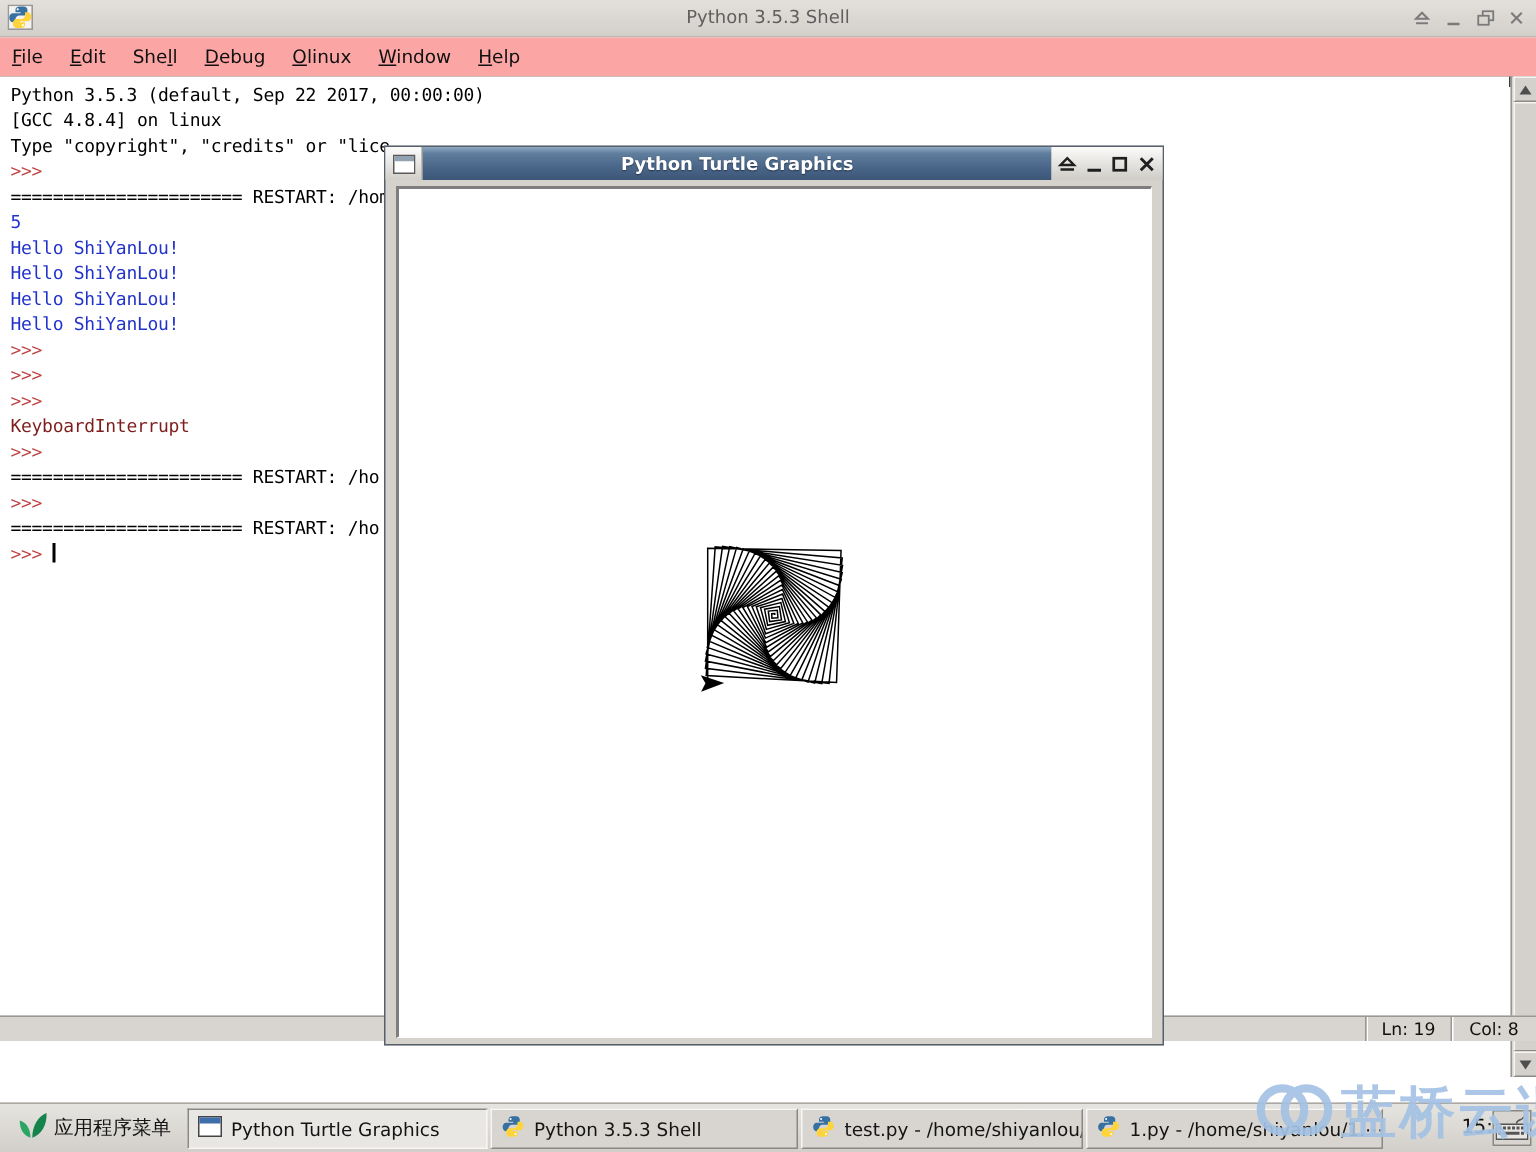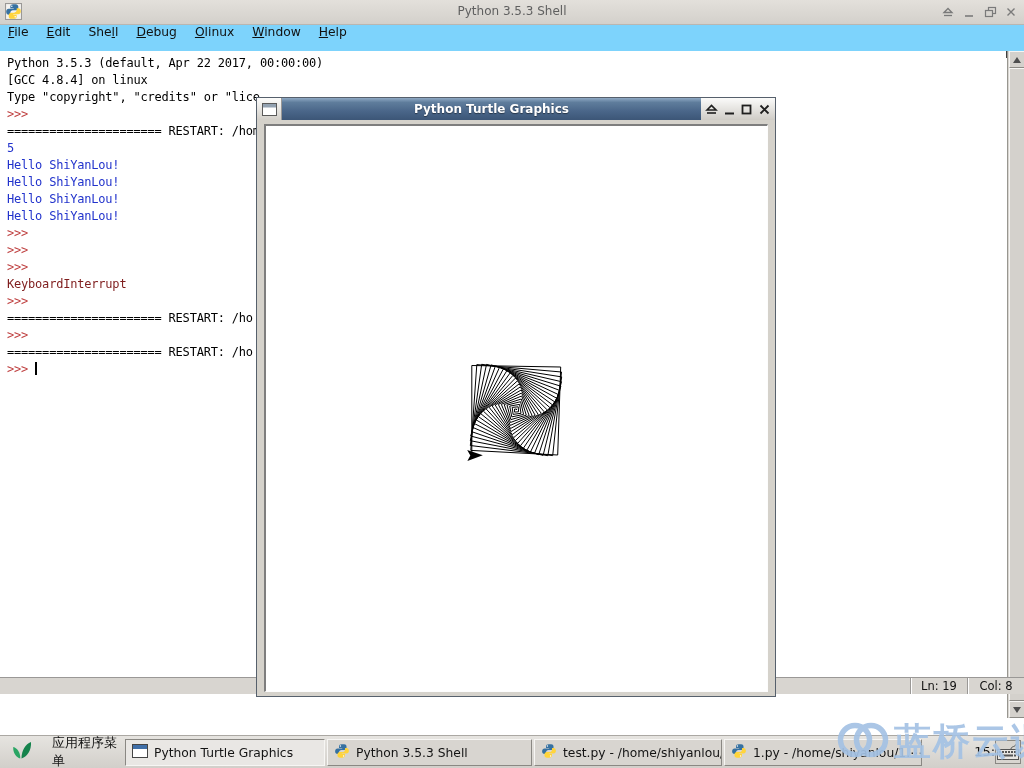--- a/index.html
+++ b/index.html
@@ -6,22 +6,22 @@
   body{width:1024px;height:768px;overflow:hidden;position:relative;
        background:#d8d5d0;font-family:"DejaVu Sans","Liberation Sans",sans-serif;}
   
   #shell-window{position:absolute;left:0;top:0;width:1024px;height:735px;background:#fff;}
   .sh-titlebar{position:absolute;left:0;top:0;width:100%;height:24px;
       background:linear-gradient(#e3e0db,#d3d0cb);border-bottom:1px solid #b9b6b1;}
   .sh-title{position:absolute;left:0;right:0;top:4px;text-align:center;font-size:12px;color:#5f5f5f;}
   .sh-icon{position:absolute;left:5px;top:3px;}
   .sh-controls{position:absolute;right:6px;top:5px;display:flex;gap:7px;}
   .sh-controls .wbtn{width:14px;height:14px;display:flex;align-items:center;justify-content:center;}
-  .menubar{position:absolute;left:0;top:25px;width:100%;height:26px;background:#7dd3fc;
-      border-bottom:7px solid #404040;display:flex;}
+  .menubar{position:absolute;left:0;top:25px;width:100%;height:26px;background:#fca5a5;
+      border-bottom:7px solid #404040;display:flex;align-items:center;}
   .menu-item{font-size:12.3px;color:#111;margin:0 9px;white-space:pre;}
   .menu-item:first-child{margin-left:8px;}
   .menu-item u{text-decoration:underline;}
   
   #shell-text{position:absolute;left:0;top:51px;width:1006px;height:667px;background:#fff;
       padding:4px 0 0 7px;box-sizing:border-box;overflow:hidden;
       font-family:"DejaVu Sans Mono","Liberation Mono",monospace;font-size:12px;letter-spacing:-0.2px;}
   .line{height:17px;line-height:17px;white-space:pre;}
   .line.stdout{color:#2233cc;}
   .line.stderr{color:#7f1d1d;}
@@ -58,21 +58,21 @@
   .t-btnzone .wbtn{width:13px;height:13px;display:flex;align-items:center;justify-content:center;}
   .t-frame{position:absolute;left:0;top:22px;right:0;bottom:0;padding:4px 7px 5px 7px;box-sizing:border-box;}
   #turtle-canvas{width:504px;height:568px;background:#fff;box-sizing:border-box;position:relative;
       border-top:2px solid #7e7e7e;border-left:2px solid #7e7e7e;
       border-right:1px solid #fdfdfd;border-bottom:1px solid #fdfdfd;}
   #turtle-svg{position:absolute;left:0;top:0;}
   
   #taskbar{position:absolute;left:0;top:735px;width:100%;height:33px;z-index:20;
       background:linear-gradient(#e6e4e0,#d2cfca);border-top:1px solid #aba8a3;box-sizing:border-box;}
   #app-menu-button{position:absolute;left:0;top:0;width:122px;height:32px;display:flex;
-      align-items:center;gap:20px;padding-left:12px;box-sizing:border-box;}
+      align-items:center;gap:4px;padding-left:12px;box-sizing:border-box;}
   #app-menu-label{font-size:13px;color:#141414;}
   .task-btn{position:absolute;top:3px;height:27px;background:#d8d5d0;box-sizing:border-box;
       border:1px solid;border-color:#f7f6f4 #8a8883 #8a8883 #f7f6f4;
       display:flex;align-items:center;gap:6px;padding-left:6px;overflow:hidden;}
   .task-btn.active{background:#e9e7e4;border-color:#8a8883 #f7f6f4 #f7f6f4 #8a8883;}
   .task-label{font-size:12.3px;color:#141414;white-space:nowrap;}
   #clock{position:absolute;left:972px;top:0;width:42px;height:32px;line-height:32px;
       text-align:center;font-size:13px;color:#111;}
   #kbd-tray{position:absolute;left:995px;top:4px;width:26px;height:24px;background:#d8d5d0;
       border:1px solid #8a8883;box-sizing:border-box;display:flex;align-items:center;justify-content:center;}
@@ -127,21 +127,21 @@
       <span class="menu-item"><span></span><u>F</u><span>ile</span></span>
       <span class="menu-item"><span></span><u>E</u><span>dit</span></span>
       <span class="menu-item"><span>She</span><u>l</u><span>l</span></span>
       <span class="menu-item"><span></span><u>D</u><span>ebug</span></span>
       <span class="menu-item"><span></span><u>O</u><span>linux</span></span>
       <span class="menu-item"><span></span><u>W</u><span>indow</span></span>
       <span class="menu-item"><span></span><u>H</u><span>elp</span></span>
     </div>
 
   <div id="shell-text">
-      <div class="line console">Python 3.5.3 (default, Apr 22 2017, 00:00:00)</div>
+      <div class="line console">Python 3.5.3 (default, Sep 22 2017, 00:00:00)</div>
       <div class="line console">[GCC 4.8.4] on linux</div>
       <div class="line console">Type "copyright", "credits" or "lice</div>
       <div class="line prompt">&gt;&gt;&gt;</div>
       <div class="line console">====================== RESTART: /hom</div>
       <div class="line stdout">5</div>
       <div class="line stdout">Hello ShiYanLou!</div>
       <div class="line stdout">Hello ShiYanLou!</div>
       <div class="line stdout">Hello ShiYanLou!</div>
       <div class="line stdout">Hello ShiYanLou!</div>
       <div class="line prompt">&gt;&gt;&gt;</div>

